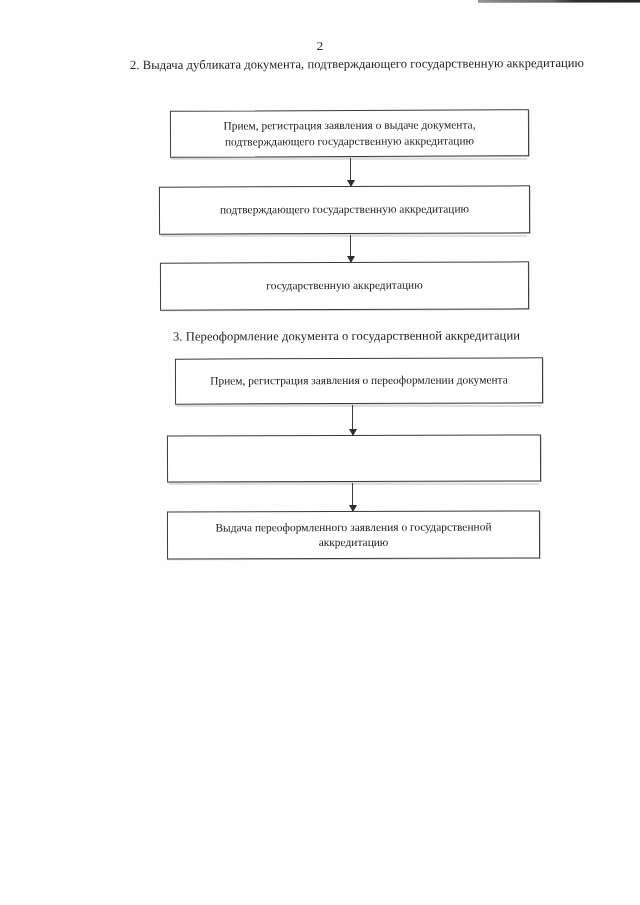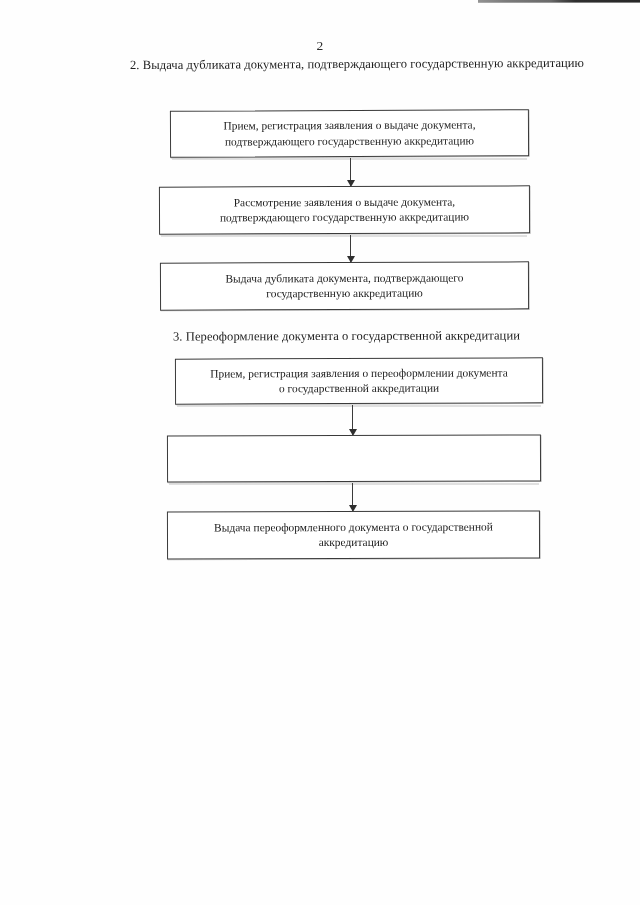--- a/index.html
+++ b/index.html
@@ -138,55 +138,52 @@
       <span class="txt">Прием, регистрация заявления о выдаче документа,</span>
       <span class="txt">подтверждающего государственную аккредитацию</span>
     </span>
   </div>
   <div class="smudge" style="top:158px; left:172px; width:355px;"></div>
 
   <div class="arrow" style="top:158px; left:350px; height:28px;"></div>
 
   <div class="flow-box" style="top:186px; left:159px; width:371px; height:48px; transform:rotate(-0.2deg);">
     <span>
-      <span class="txt">Рассмотрение заявления о выдаче документа,</span>
       <span class="txt">подтверждающего государственную аккредитацию</span>
     </span>
   </div>
   <div class="smudge" style="top:235px; left:161px; width:366px;"></div>
 
   <div class="arrow" style="top:235px; left:350px; height:27px;"></div>
 
   <div class="flow-box" style="top:262px; left:160px; width:369px; height:48px; transform:rotate(-0.2deg);">
     <span>
-      <span class="txt">Выдача дубликата документа, подтверждающего</span>
       <span class="txt">государственную аккредитацию</span>
     </span>
   </div>
 
   <div class="section-heading heading-3">3.   Переоформление документа о государственной аккредитации</div>
 
   <div class="flow-box" style="top:358px; left:175px; width:368px; height:46px; transform:rotate(-0.2deg);">
     <span>
       <span class="txt">Прием, регистрация заявления о переоформлении документа</span>
-      <span class="txt">о государственной аккредитации</span>
     </span>
   </div>
   <div class="smudge" style="top:405px; left:177px; width:364px;"></div>
 
   <div class="arrow" style="top:405px; left:352px; height:30px;"></div>
 
   <div class="flow-box" style="top:435px; left:167px; width:374px; height:47px; transform:rotate(-0.18deg);">
     <span>
     </span>
   </div>
   <div class="smudge" style="top:483px; left:169px; width:370px;"></div>
 
   <div class="arrow" style="top:483px; left:352px; height:28px;"></div>
 
   <div class="flow-box" style="top:511px; left:167px; width:373px; height:48px; transform:rotate(-0.18deg);">
     <span>
-      <span class="txt">Выдача переоформленного документа о государственной</span>
+      <span class="txt">Выдача переоформленного заявления о государственной</span>
       <span class="txt">аккредитацию</span>
     </span>
   </div>
 
 </div>
 
 </body></html>

